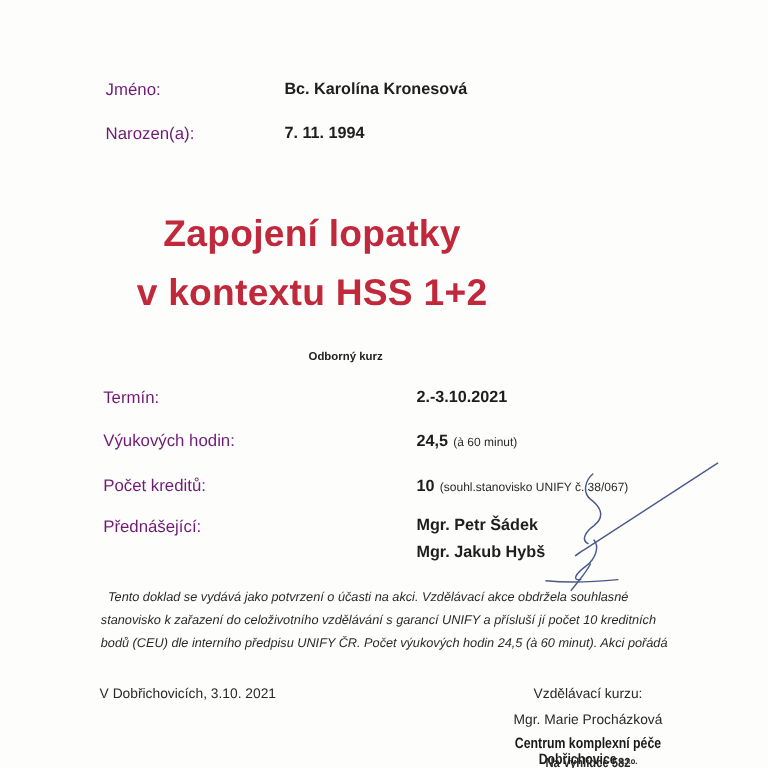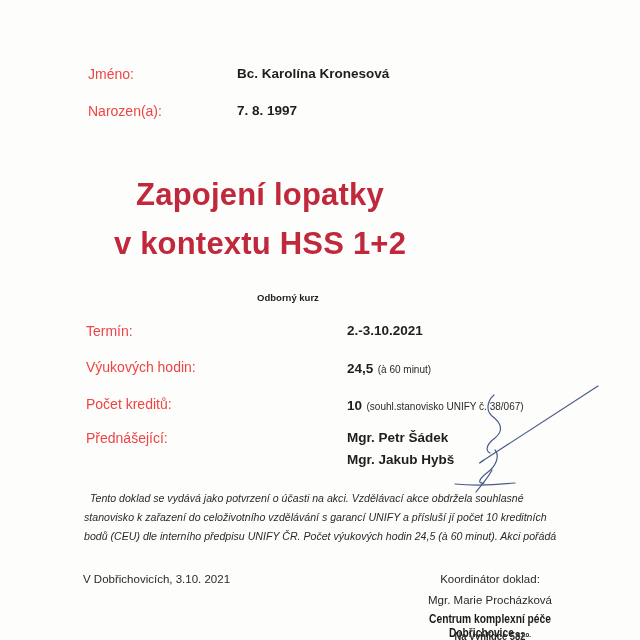--- a/index.html
+++ b/index.html
@@ -3,21 +3,21 @@
 <meta charset="utf-8">
 <style>
   html, body { margin:0; padding:0; }
   body {
     width:640px; height:640px; overflow:hidden; position:relative;
     background:#fdfdfc;
     font-family:"Liberation Sans", sans-serif;
     color:#2a2a2a;
   }
   .abs { position:absolute; white-space:nowrap; }
-  .label { font-size:14px; color:#ef4444; }
+  .label { font-size:14px; color:#701a75; }
   .val { font-size:13.5px; font-weight:bold; color:#1e1e1e; }
   .small { font-size:10px; font-weight:normal; color:#2a2a2a; }
   .title {
     position:absolute; left:0; width:520px; text-align:center;
     color:#c0283c; font-size:31px; font-weight:bold; letter-spacing:0.2px;
   }
   .subtitle { position:absolute; left:0; width:576px; text-align:center; top:292px; font-size:9.5px; font-weight:bold; color:#222; }
   .para {
     position:absolute; left:84px; top:489px; width:470px;
     font-size:10.6px; font-style:italic; line-height:19px; color:#2a2a2a;
@@ -27,21 +27,21 @@
   .stamp { font-family:"Liberation Sans Narrow","Liberation Sans", sans-serif; font-weight:bold; font-size:12.5px; transform:scaleX(0.82); transform-origin:center; color:#1a1a1a; }
   .stamp small { font-size:7.5px; }
   svg.sig { position:absolute; left:0; top:0; pointer-events:none; }
 </style>
 </head>
 <body>
 
 <div class="abs label" style="left:88px; top:66px;">Jméno:</div>
 <div class="abs val" style="left:237px; top:66px;">Bc. Karolína Kronesová</div>
 <div class="abs label" style="left:88px; top:103px;">Narozen(a):</div>
-<div class="abs val" style="left:237px; top:103px;">7. 8. 1997</div>
+<div class="abs val" style="left:237px; top:103px;">7. 11. 1994</div>
 
 <div class="title" style="top:177px;">Zapojení lopatky</div>
 <div class="title" style="top:226px;">v kontextu HSS 1+2</div>
 <div class="subtitle">Odborný  kurz</div>
 
 <div class="abs label" style="left:86px; top:323px;">Termín:</div>
 <div class="abs val" style="left:347px; top:323px;">2.-3.10.2021</div>
 
 <div class="abs label" style="left:86px; top:359px;">Výukových hodin:</div>
 <div class="abs" style="left:347px; top:359px;">
@@ -59,21 +59,21 @@
 <div class="abs val" style="left:347px; top:430px;">Mgr. Petr Šádek</div>
 <div class="abs val" style="left:347px; top:452px;">Mgr. Jakub Hybš</div>
 
 <div class="para">
   <span style="padding-left:6px;">Tento doklad se vydává jako potvrzení o účasti na akci. Vzdělávací akce obdržela souhlasné</span>
   <span>stanovisko k zařazení do celoživotního vzdělávání s garancí UNIFY a přísluší jí počet 10 kreditních</span>
   <span>bodů (CEU) dle interního předpisu UNIFY ČR. Počet výukových hodin 24,5 (à 60 minut). Akci pořádá</span>
 </div>
 
 <div class="abs" style="left:83px; top:573px; font-size:11.5px;">V Dobřichovicích, 3.10. 2021</div>
-<div class="center-col" style="top:573px; font-size:11.5px;">Koordinátor doklad:</div>
+<div class="center-col" style="top:573px; font-size:11.5px;">Vzdělávací kurzu:</div>
 <div class="center-col" style="top:594px; font-size:11.5px;">Mgr.  Marie  Procházková</div>
 <div class="center-col" style="top:612px;">
   <div class="stamp"><span>Centrum komplexní péče Dobřichovice</span> <small>s.r.o.</small></div>
 </div>
 <div class="center-col" style="top:630px; font-size:11px; font-weight:bold; transform:scaleX(0.85);">Na Vyhlídce 582</div>
 
 <svg class="sig" width="640" height="640">
   <g fill="none" stroke="#4a5a8a" stroke-width="1.2" stroke-linecap="round">
     <path d="M598 386 L487 458 C480 462 476 466 484 460"></path>
     <path d="M494 395 C488 400 485 410 492 416 C500 422 505 430 495 438 C488 443 484 450 490 453"></path>

